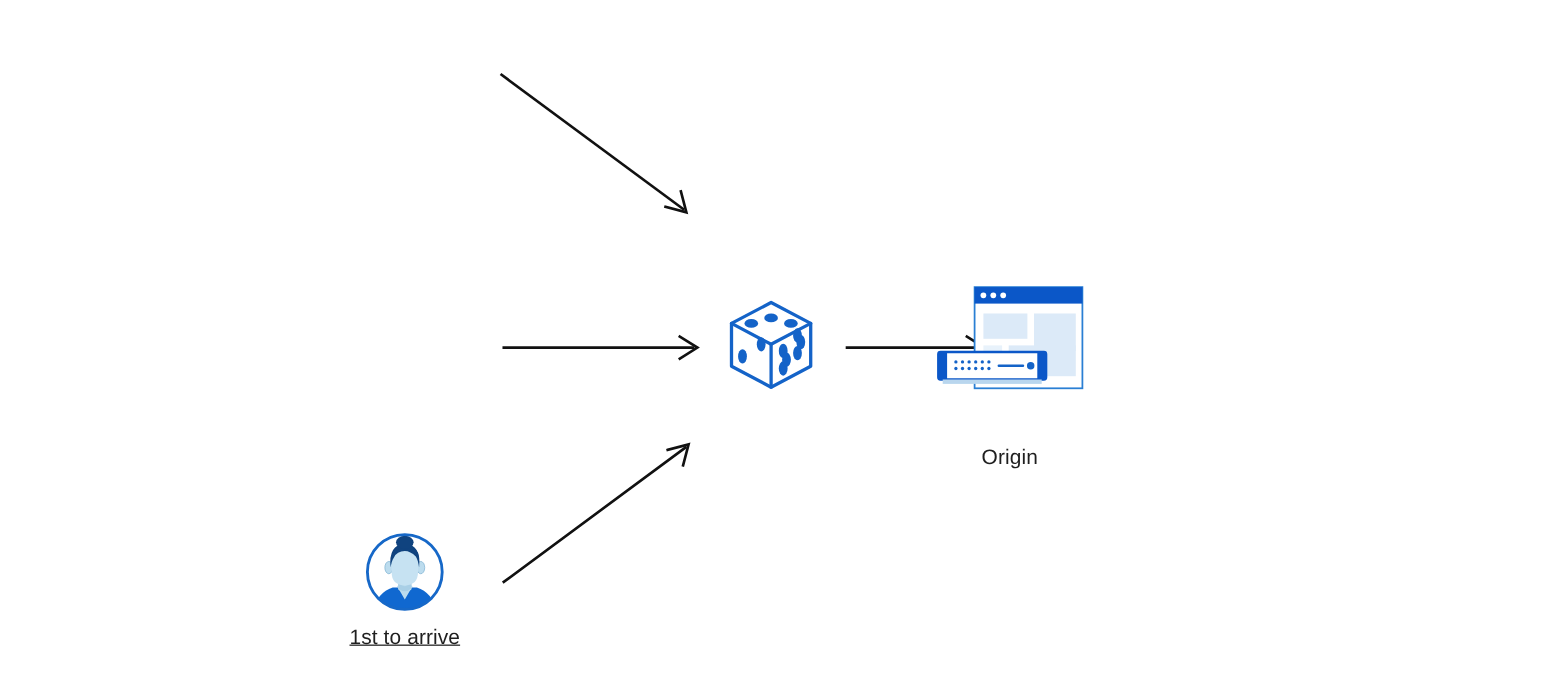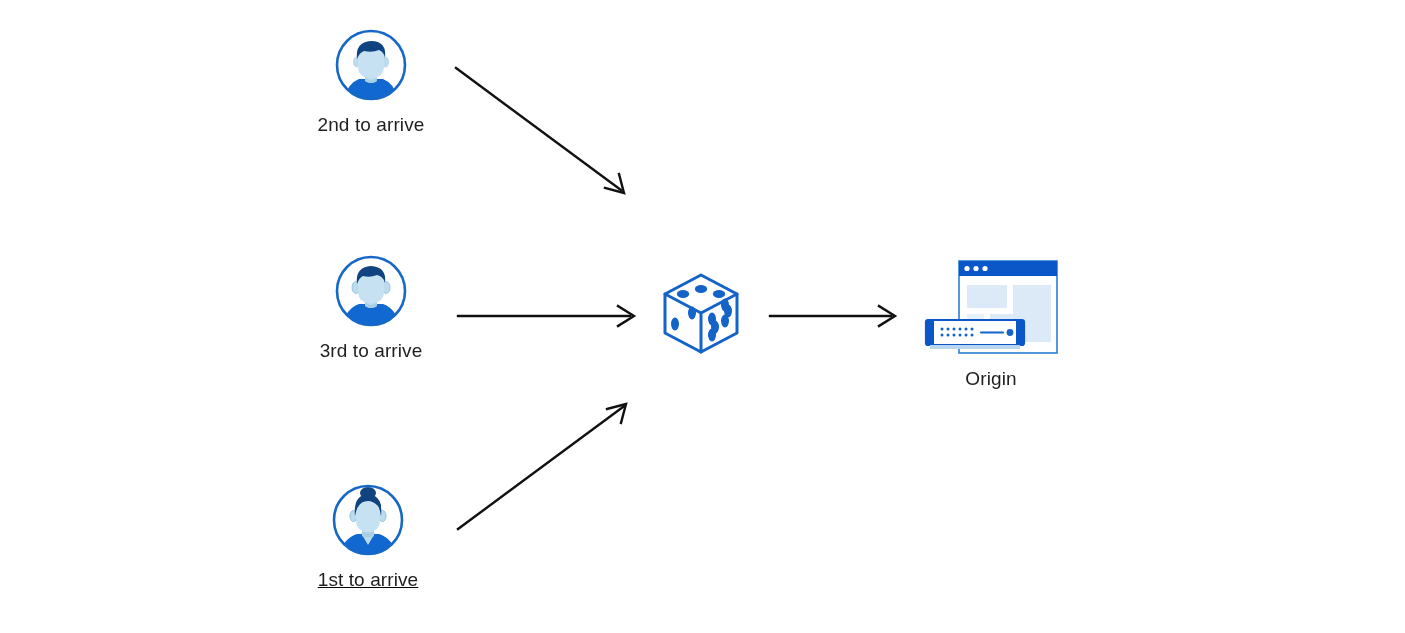--- a/index.html
+++ b/index.html
@@ -77,68 +77,21 @@
       <line x1="458" y1="529" x2="623" y2="407" stroke="#111111" stroke-width="2.4" stroke-linecap="square"></line>
       <polyline points="607,409 626,404 621,423" fill="none" stroke="#111111" stroke-width="2.4" stroke-linecap="square" stroke-linejoin="miter"></polyline>
     </g>
 
     <g>
       <line x1="770" y1="316" x2="891" y2="316" stroke="#111111" stroke-width="2.4" stroke-linecap="square"></line>
       <polyline points="879,306 895,316 879,326" fill="none" stroke="#111111" stroke-width="2.4" stroke-linecap="square" stroke-linejoin="miter"></polyline>
     </g>
   </svg>
 
-  <div class="node user-node" style="left:295px; top:28px; width:152px;">
-    <div class="avatar-wrap">
-      <svg width="74" height="74" viewBox="0 0 74 74">
-        <clipPath id="clipA">
-            <circle cx="37" cy="37" r="34"></circle>
-          </clipPath>
-        <circle cx="37" cy="37" r="34" fill="#ffffff"></circle>
-        <g clip-path="url(#clipA)">
-
-          <path d="M10 74 Q12 56 25 51 L49 51 Q62 56 64 74 Z" fill="#1068d0"></path>
-
-          <path d="M31 42 L43 42 L43 53 Q37 57 31 53 Z" fill="#bcdcee"></path>
-          <path d="M31 49 Q37 55 43 49 L43 53 Q37 57 31 53 Z" fill="#a9cfe6"></path>
-
-          <ellipse cx="22.5" cy="34" rx="3.6" ry="5.4" fill="#bcdcee"></ellipse>
-          <ellipse cx="51.5" cy="34" rx="3.6" ry="5.4" fill="#bcdcee"></ellipse>
-
-          <path d="M24 29 Q24 15 37 15 Q50 15 50 29 L50 38 Q50 50 37 50 Q24 50 24 38 Z" fill="#c6e2f2"></path>
-
-          <path d="M23 31 Q21 14 37 13 Q53 13 51 30 Q50 24 45 22 Q38 25 30 23 Q25 25 23 31 Z" fill="#10437f"></path>
-        </g>
-        <circle cx="37" cy="37" r="34" fill="none" stroke="#1668c8" stroke-width="2.6"></circle>
-      </svg>
-    </div>
-    <div class="node-label">2nd to arrive</div>
-  </div>
-
-  <div class="node user-node" style="left:295px; top:254px; width:152px;">
-    <div class="avatar-wrap">
-      <svg width="74" height="74" viewBox="0 0 74 74">
-        <clipPath id="clipB">
-            <circle cx="37" cy="37" r="34"></circle>
-          </clipPath>
-        <circle cx="37" cy="37" r="34" fill="#ffffff"></circle>
-        <g clip-path="url(#clipB)">
-          <path d="M8 74 Q11 55 25 50 L49 50 Q63 55 66 74 Z" fill="#1068d0"></path>
-          <path d="M31 41 L43 41 L43 52 Q37 56 31 52 Z" fill="#bcdcee"></path>
-          <path d="M31 48 Q37 54 43 48 L43 52 Q37 56 31 52 Z" fill="#a9cfe6"></path>
-          <ellipse cx="22" cy="33.5" rx="4" ry="6" fill="#bcdcee" stroke="#8dbcd8" stroke-width="0.8"></ellipse>
-          <ellipse cx="52" cy="33.5" rx="4" ry="6" fill="#bcdcee" stroke="#8dbcd8" stroke-width="0.8"></ellipse>
-          <path d="M24 28 Q24 14 37 14 Q50 14 50 28 L50 37 Q50 49 37 49 Q24 49 24 37 Z" fill="#c6e2f2"></path>
-          <path d="M23 30 Q21 13 37 12 Q53 13 51 29 Q49 22 43 21 Q36 24 29 22 Q25 24 23 30 Z" fill="#10437f"></path>
-        </g>
-        <circle cx="37" cy="37" r="34" fill="none" stroke="#1668c8" stroke-width="2.6"></circle>
-      </svg>
-    </div>
-    <div class="node-label">3rd to arrive</div>
-  </div>
+
 
   <div class="node user-node" style="left:292px; top:483px; width:152px;text-decoration:underline;">
     <div class="avatar-wrap">
       <svg width="74" height="74" viewBox="0 0 74 74">
         <clipPath id="clipC">
             <circle cx="37" cy="37" r="34"></circle>
           </clipPath>
         <circle cx="37" cy="37" r="34" fill="#ffffff"></circle>
         <g clip-path="url(#clipC)">
 
@@ -192,21 +145,21 @@
           <ellipse cx="57" cy="68" rx="4" ry="6.5"></ellipse>
           <ellipse cx="70" cy="38" rx="4" ry="6.5"></ellipse>
           <ellipse cx="70" cy="54" rx="4" ry="6.5"></ellipse>
           <ellipse cx="73" cy="44" rx="4" ry="6.5"></ellipse>
           <ellipse cx="60" cy="60" rx="4" ry="6.5"></ellipse>
         </g>
       </svg>
     </div>
   </div>
 
-  <div class="node" style="left:921px; top:258px; width:140px;">
+  <div class="node" style="left:848px; top:258px; width:140px;gap:38px;">
     <div class="origin-wrap">
       <svg width="140" height="100" viewBox="0 0 140 100">
 
         <g>
           <rect x="38" y="3" width="98" height="92" fill="#ffffff" stroke="#2a7fd4" stroke-width="1.6"></rect>
           <rect x="38" y="3" width="98" height="15" fill="#0b57c8"></rect>
           <circle cx="46" cy="10.5" r="2.6" fill="#ffffff"></circle>
           <circle cx="55" cy="10.5" r="2.6" fill="#ffffff"></circle>
           <circle cx="64" cy="10.5" r="2.6" fill="#ffffff"></circle>
           <rect x="46" y="27" width="40" height="23" fill="#dceaf8"></rect>

